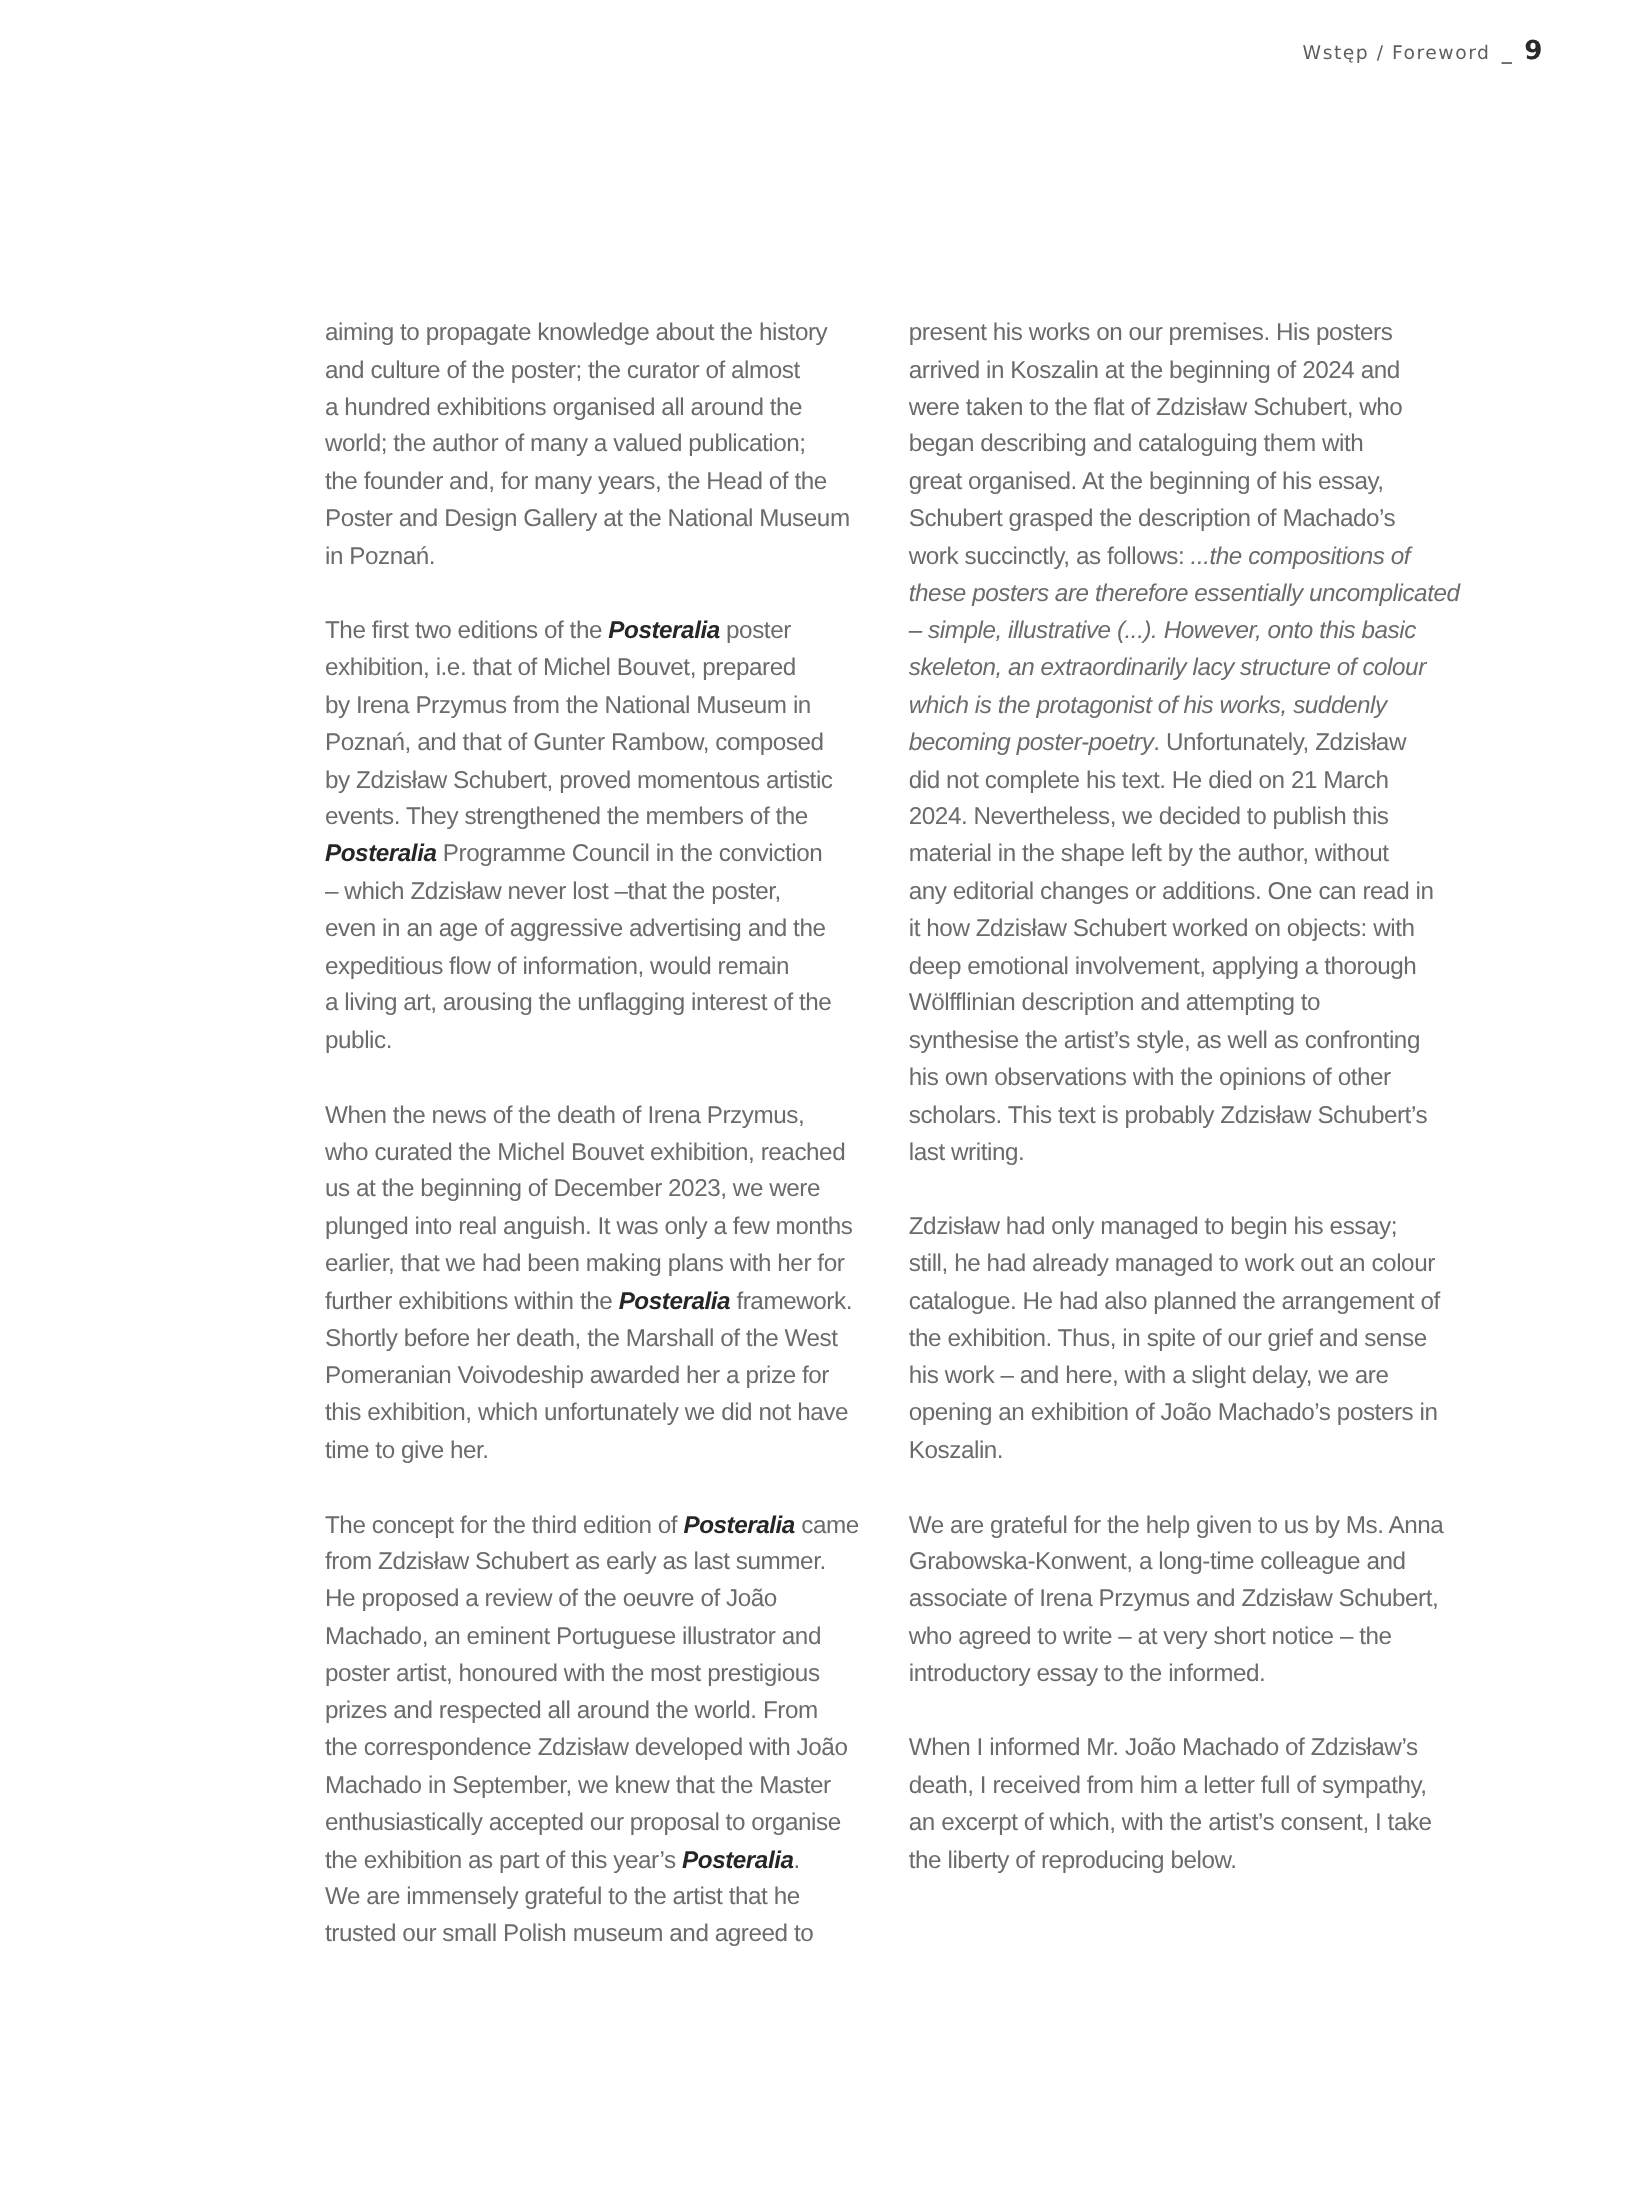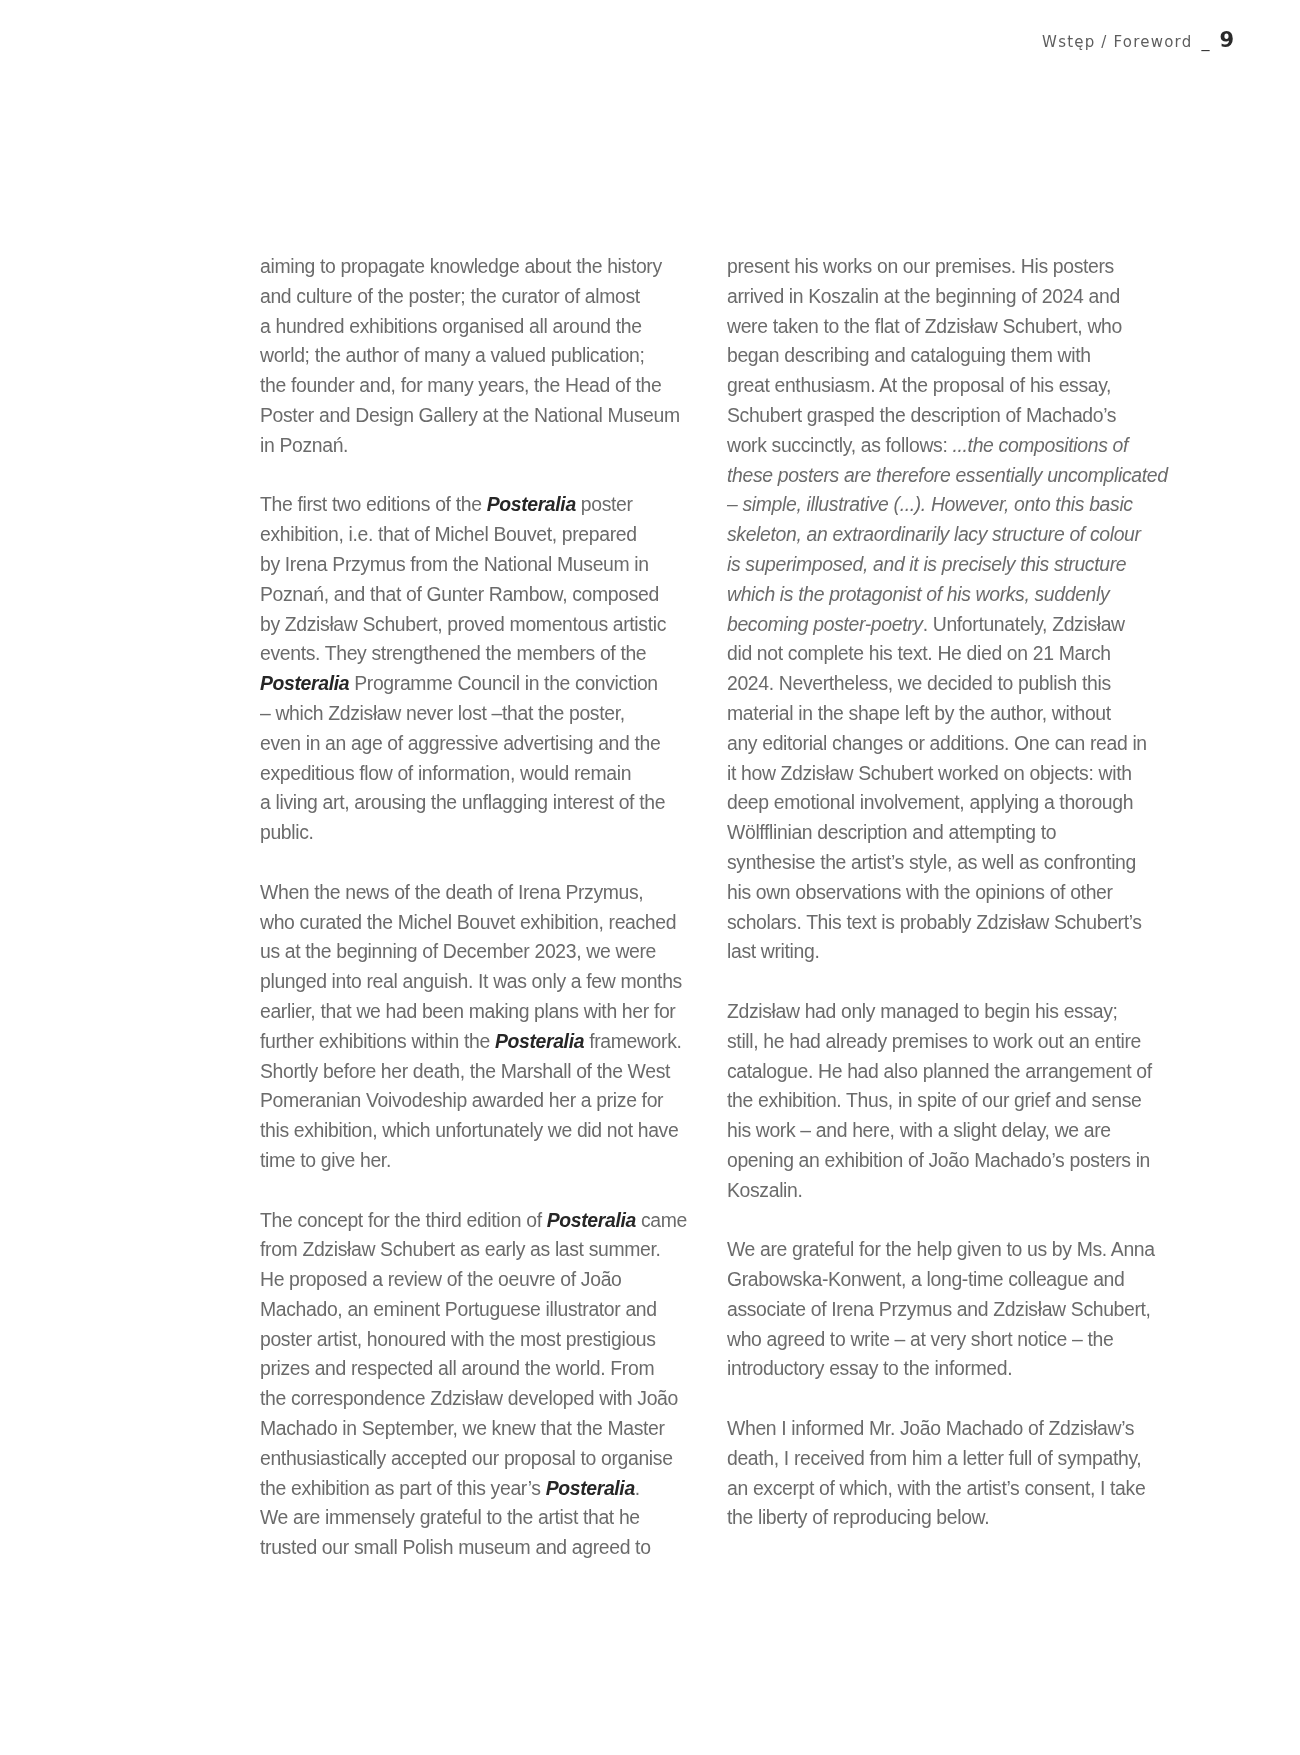--- a/index.html
+++ b/index.html
@@ -127,45 +127,44 @@
       <span class="line"><span>We are immensely grateful to the artist that he</span></span>
       <span class="line"><span>trusted our small Polish museum and agreed to</span></span>
     </div>
   </article>
 <article class="column col-right">
     <div class="para">
       <span class="line"><span>present his works on our premises. His posters</span></span>
       <span class="line"><span>arrived in Koszalin at the beginning of 2024 and</span></span>
       <span class="line"><span>were taken to the flat of Zdzisław Schubert, who</span></span>
       <span class="line"><span>began describing and cataloguing them with</span></span>
-      <span class="line"><span>great enthusiasm. At the proposal of his essay,</span></span>
+      <span class="line"><span>great organised. At the beginning of his essay,</span></span>
       <span class="line"><span>Schubert grasped the description of Machado’s</span></span>
       <span class="line"><span>work succinctly, as follows: </span><span class="it">...the compositions of</span></span>
       <span class="line"><span class="it">these posters are therefore essentially uncomplicated</span></span>
       <span class="line"><span class="it">– simple, illustrative (...). However, onto this basic</span></span>
       <span class="line"><span class="it">skeleton, an extraordinarily lacy structure of colour</span></span>
-      <span class="line"><span class="it">is superimposed, and it is precisely this structure</span></span>
       <span class="line"><span class="it">which is the protagonist of his works, suddenly</span></span>
       <span class="line"><span class="it">becoming poster-poetry</span><span>. Unfortunately, Zdzisław</span></span>
       <span class="line"><span>did not complete his text. He died on 21 March</span></span>
       <span class="line"><span>2024. Nevertheless, we decided to publish this</span></span>
       <span class="line"><span>material in the shape left by the author, without</span></span>
       <span class="line"><span>any editorial changes or additions. One can read in</span></span>
       <span class="line"><span>it how Zdzisław Schubert worked on objects: with</span></span>
       <span class="line"><span>deep emotional involvement, applying a thorough</span></span>
       <span class="line"><span>Wölfflinian description and attempting to</span></span>
       <span class="line"><span>synthesise the artist’s style, as well as confronting</span></span>
       <span class="line"><span>his own observations with the opinions of other</span></span>
       <span class="line"><span>scholars. This text is probably Zdzisław Schubert’s</span></span>
       <span class="line"><span>last writing.</span></span>
     </div>
     <span class="gap"></span>
     <div class="para">
       <span class="line"><span>Zdzisław had only managed to begin his essay;</span></span>
-      <span class="line"><span>still, he had already premises to work out an entire</span></span>
+      <span class="line"><span>still, he had already managed to work out an colour</span></span>
       <span class="line"><span>catalogue. He had also planned the arrangement of</span></span>
       <span class="line"><span>the exhibition. Thus, in spite of our grief and sense</span></span>
       <span class="line"><span>his work – and here, with a slight delay, we are</span></span>
       <span class="line"><span>opening an exhibition of João Machado’s posters in</span></span>
       <span class="line"><span>Koszalin.</span></span>
     </div>
     <span class="gap"></span>
     <div class="para">
       <span class="line"><span>We are grateful for the help given to us by Ms. Anna</span></span>
       <span class="line"><span>Grabowska-Konwent, a long-time colleague and</span></span>

